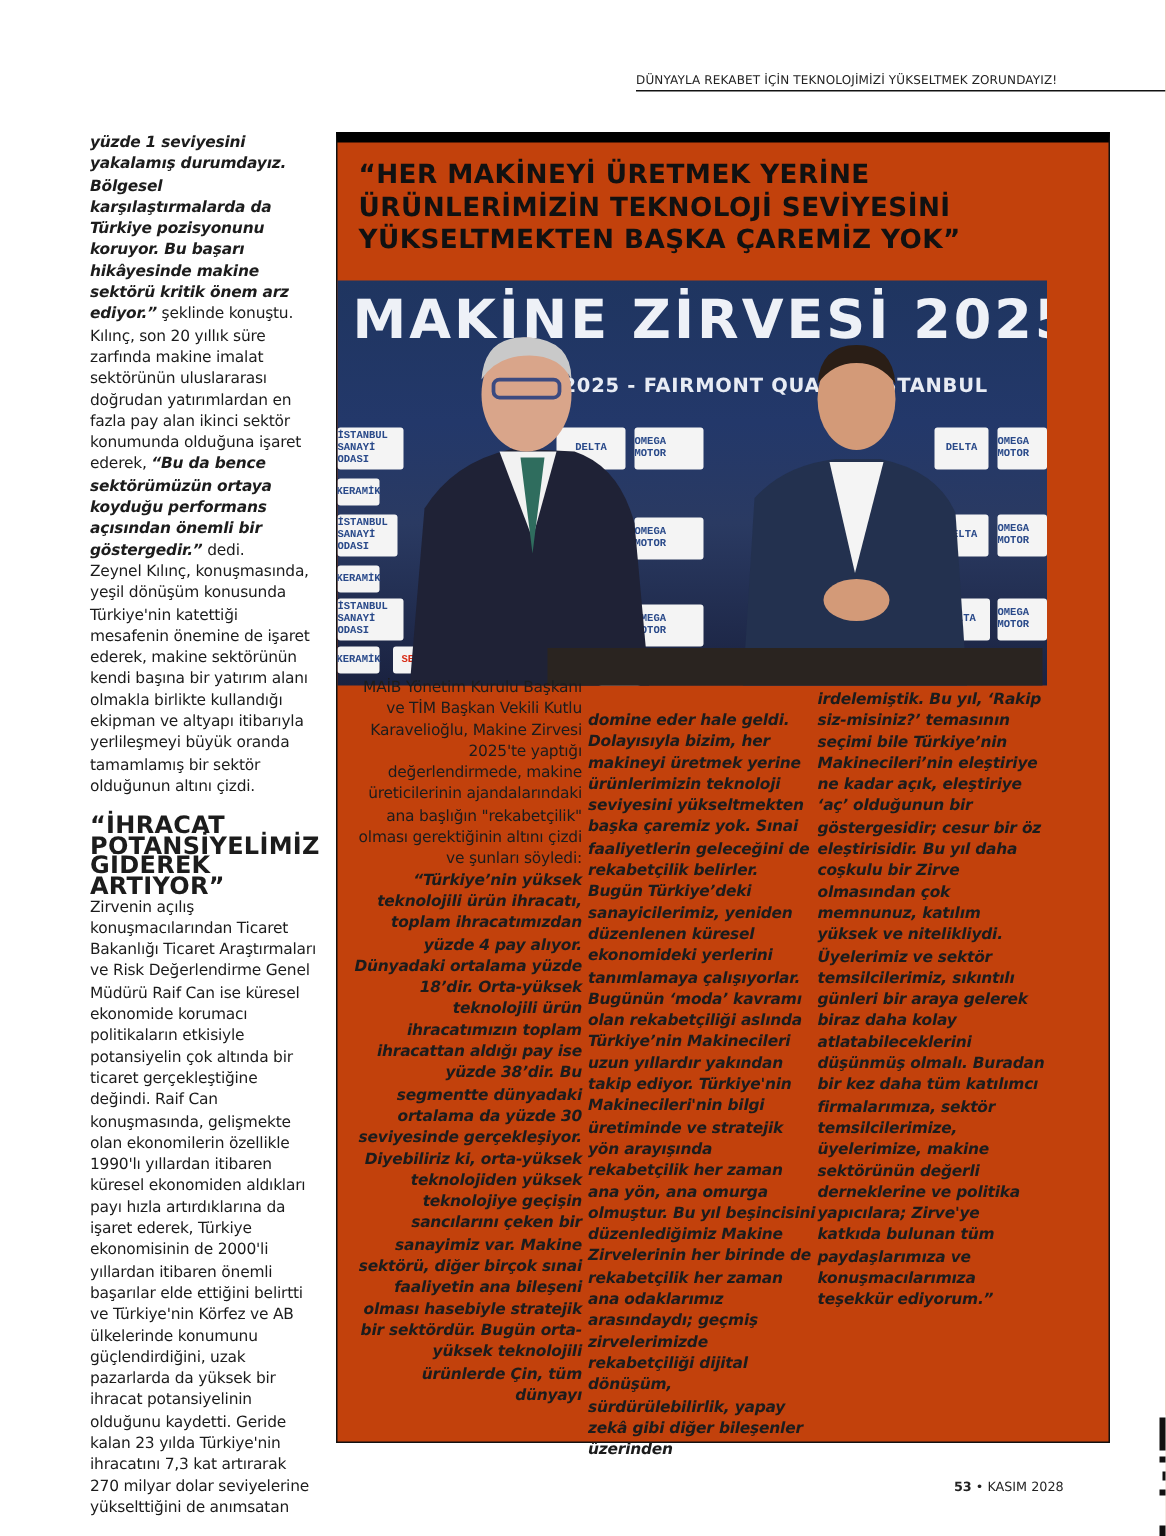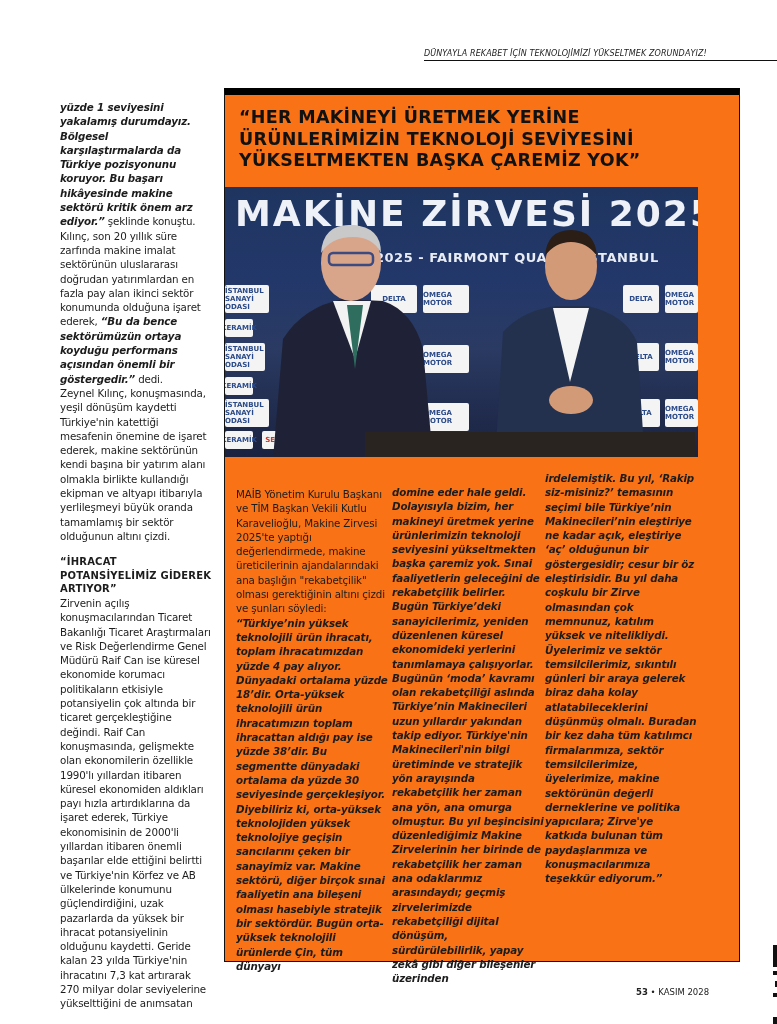--- a/index.html
+++ b/index.html
@@ -1,64 +1,64 @@
 <!DOCTYPE html>
 <html><head>
 <meta charset="utf-8">
 <style>
   html, body { margin:0; padding:0; background:#ffffff; }
   body { width:777px; height:1024px; position:relative; overflow:hidden;
          font-family:"DejaVu Sans", sans-serif; color:#1c1c1c; }
   .running-head { position:absolute; left:424px; top:49px; font-size:8px; letter-spacing:0.1px;
-                  color:#222; white-space:nowrap;font-style:italic; }
+                  color:#222; white-space:nowrap; }
   .running-rule { position:absolute; left:424px; right:0; top:60px; height:1px; background:#111; }
 
-  .col { position:absolute; font-size:10.3px; line-height:14.3px; letter-spacing:-0.15px;margin-top:12px; }
+  .col { position:absolute; font-size:10.3px; line-height:14.3px; letter-spacing:-0.15px; }
   .col p { margin:0; }
   .b { font-weight:bold; font-style:italic; }
-  .sub { font-weight:bold; font-size:10px; line-height:13.6px; margin-top:12px !important; letter-spacing:0.2px; }
+  .sub { font-weight:bold; font-size:16px; line-height:13.6px; margin-top:12px !important; letter-spacing:0.2px; }
 
   .left-col { left:60px; top:88px; width:152px; }
 
   .box { position:absolute; left:224px; top:88px; width:516px; height:874px;
          border-left:1.5px solid #111; border-right:1.5px solid #111; border-bottom:1.5px solid #111;
-         border-top:7px solid #000; box-sizing:border-box; background:#f97316; }
+         border-top:7px solid #000; box-sizing:border-box; background:#c2410c; }
   .box-title { position:absolute; left:14px; top:12px; width:450px;
                font-family:"DejaVu Sans", sans-serif; font-weight:bold; font-size:17.5px;
                line-height:21.5px; letter-spacing:0.3px; color:#111; }
   .photo { position:absolute; left:0; top:92px; width:473px; height:270px; overflow:hidden;
            background:linear-gradient(180deg,#1f3560 0%,#23386a 35%,#2a3a62 60%,#1a2240 100%); }
   .photo-banner { position:absolute; left:10px; top:6px; font-weight:bold; font-size:36px;
                   color:#eef1f7; letter-spacing:2px; white-space:nowrap; }
   .photo-sub { position:absolute; left:150px; top:63px; font-weight:bold; font-size:13px; color:#e8ecf4;
                letter-spacing:0.5px; white-space:nowrap; }
   .logo-wall { position:absolute; left:0; top:98px; width:100%; height:172px; }
   .logo { position:absolute; background:#f4f4f4; border-radius:2px; font-size:7px; color:#2a4a8a;
-          display:flex; align-items:center; justify-content:center; font-weight:bold; }
+          display:flex; align-items:center; justify-content:center; font-weight:bold;font-family:Liberation Mono, monospace; }
   .person-left { position:absolute; left:38px; top:32px; width:170px; height:240px; }
   .person-right { position:absolute; left:270px; top:35px; width:150px; height:240px; }
   .table { position:absolute; left:140px; top:245px; width:330px; height:30px; background:#2a2420; }
 
-  .c2 { left:236px; top:475px; width:152px; }
+  .c2 { left:236px; top:451px; width:152px;text-align:right; }
   .c3 { left:392px; top:473px; width:152px; }
   .c4 { left:545px; top:459px; width:152px; }
   .qr { position:absolute; left:546px; top:848px; width:98px; height:98px; }
 
   .folio { position:absolute; left:636px; top:987px; font-size:8.5px; white-space:nowrap; color:#222; }
   .folio .pg { font-weight:bold; }
 </style>
 </head>
 <body>
 
 <div class="running-head">DÜNYAYLA REKABET İÇİN TEKNOLOJİMİZİ YÜKSELTMEK ZORUNDAYIZ!</div>
 <div class="running-rule"></div>
 
 <div class="col left-col">
   <p><span class="b">yüzde 1 seviyesini yakalamış durumdayız. Bölgesel karşılaştırmalarda da Türkiye pozisyonunu koruyor. Bu başarı hikâyesinde makine sektörü kritik önem arz ediyor.”</span><span> şeklinde konuştu. Kılınç, son 20 yıllık süre zarfında makine imalat sektörünün uluslararası doğrudan yatırımlardan en fazla pay alan ikinci sektör konumunda olduğuna işaret ederek, </span><span class="b">“Bu da bence sektörümüzün ortaya koyduğu performans açısından önemli bir göstergedir.”</span><span> dedi.</span></p>
-  <p>Zeynel Kılınç, konuşmasında, yeşil dönüşüm kaydetti Türkiye'nin katettiği mesafenin önemine de işaret ederek, makine sektörünün kendi başına bir yatırım alanı olmakla birlikte kullandığı ekipman ve altyapı itibarıyla yerlileşmeyi büyük oranda tamamlamış bir sektör olduğunun altını çizdi.</p>
+  <p>Zeynel Kılınç, konuşmasında, yeşil dönüşüm konusunda Türkiye'nin katettiği mesafenin önemine de işaret ederek, makine sektörünün kendi başına bir yatırım alanı olmakla birlikte kullandığı ekipman ve altyapı itibarıyla yerlileşmeyi büyük oranda tamamlamış bir sektör olduğunun altını çizdi.</p>
   <p class="sub">“İHRACAT POTANSİYELİMİZ GİDEREK ARTIYOR”</p>
   <p>Zirvenin açılış konuşmacılarından Ticaret Bakanlığı Ticaret Araştırmaları ve Risk Değerlendirme Genel Müdürü Raif Can ise küresel ekonomide korumacı politikaların etkisiyle potansiyelin çok altında bir ticaret gerçekleştiğine değindi. Raif Can konuşmasında, gelişmekte olan ekonomilerin özellikle 1990'lı yıllardan itibaren küresel ekonomiden aldıkları payı hızla artırdıklarına da işaret ederek, Türkiye ekonomisinin de 2000'li yıllardan itibaren önemli başarılar elde ettiğini belirtti ve Türkiye'nin Körfez ve AB ülkelerinde konumunu güçlendirdiğini, uzak pazarlarda da yüksek bir ihracat potansiyelinin olduğunu kaydetti. Geride kalan 23 yılda Türkiye'nin ihracatını 7,3 kat artırarak 270 milyar dolar seviyelerine yükselttiğini de anımsatan</p>
 </div>
 
 <div class="box">
   <div class="box-title">“HER MAKİNEYİ ÜRETMEK YERİNE ÜRÜNLERİMİZİN TEKNOLOJİ SEVİYESİNİ YÜKSELTMEKTEN BAŞKA ÇAREMİZ YOK”</div>
 
   <div class="photo">
     <div class="photo-banner">MAKİNE ZİRVESİ 2025</div>
     <div class="photo-sub">2025 - FAIRMONT QUASAR İSTANBUL</div>

